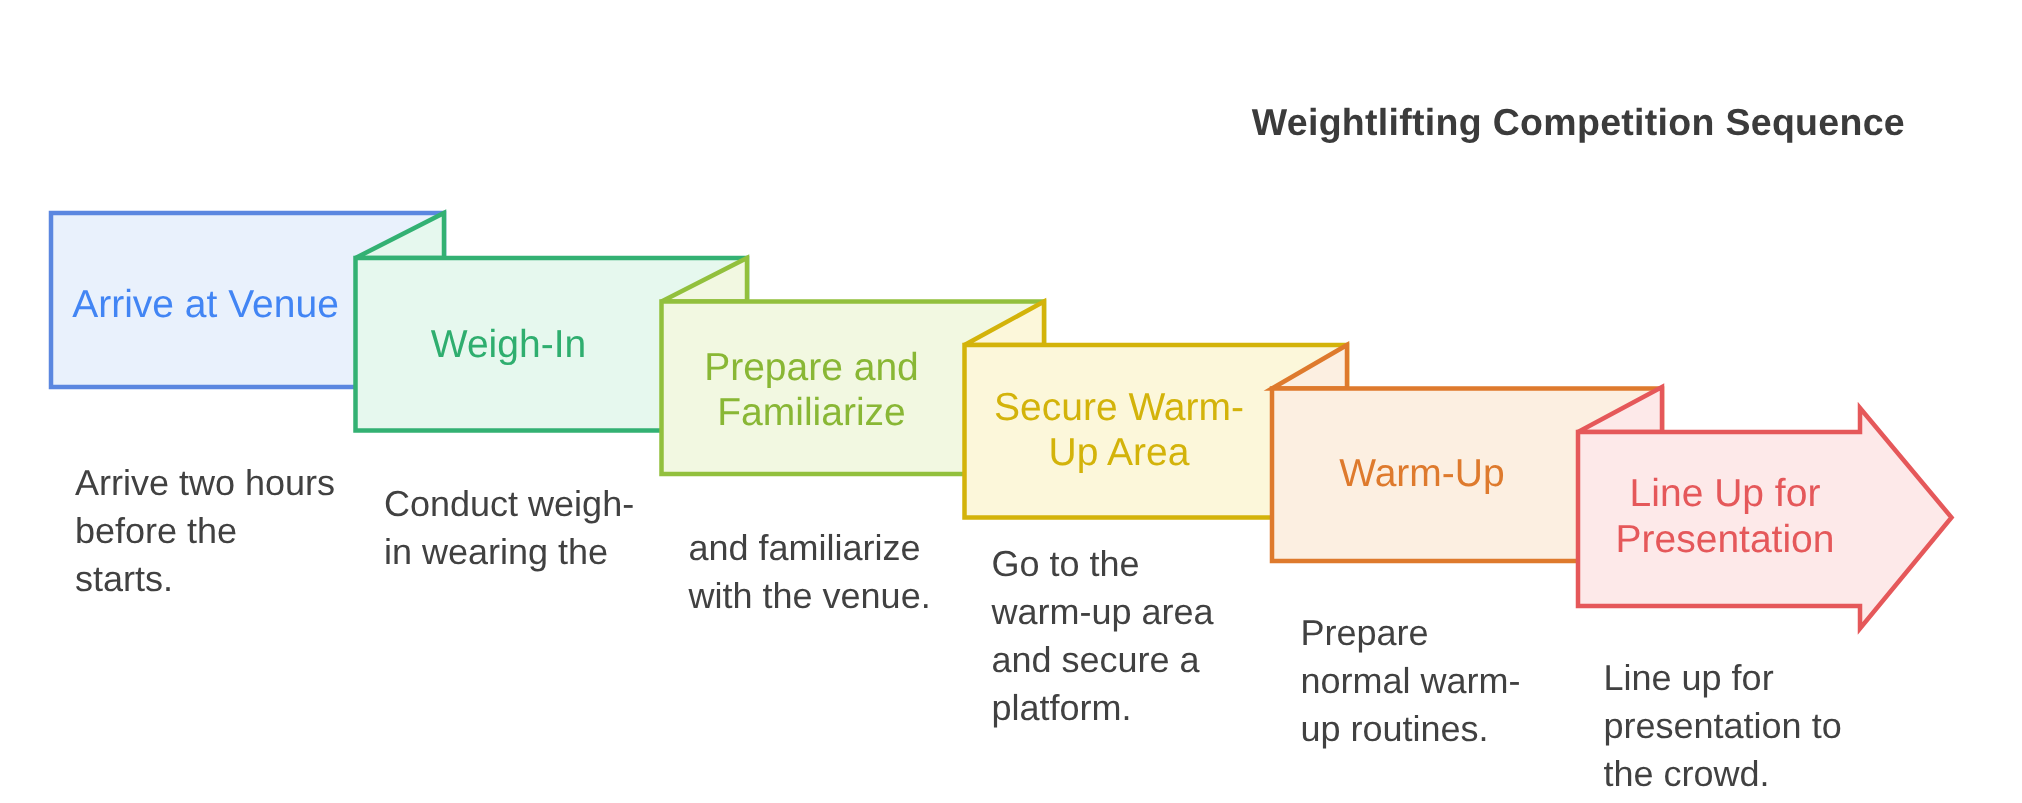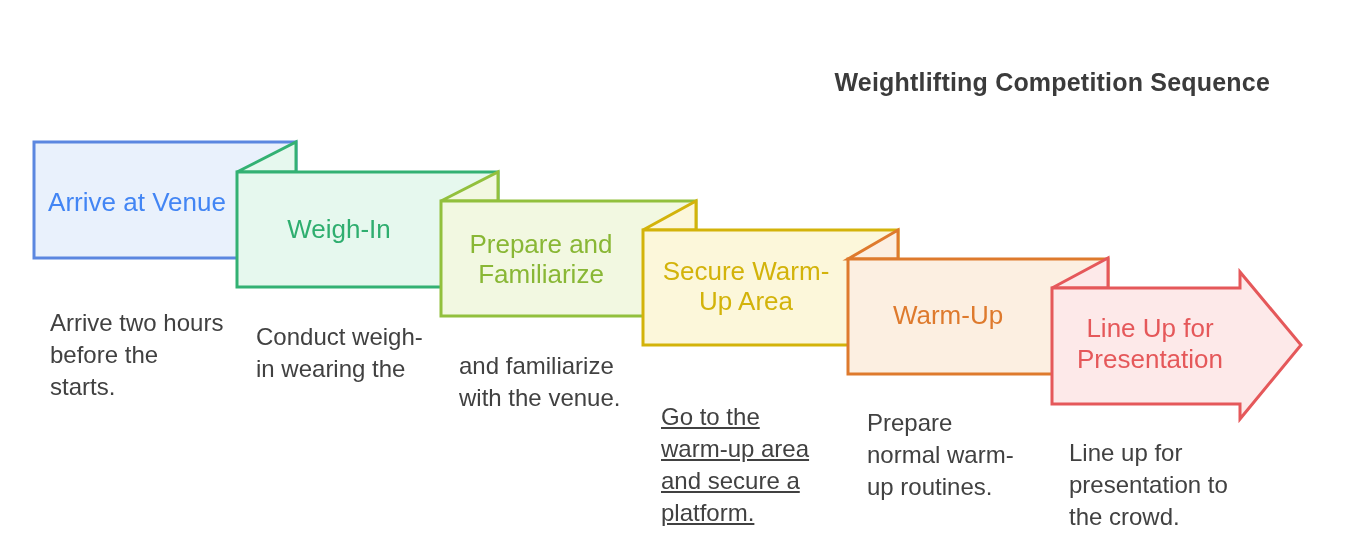--- a/index.html
+++ b/index.html
@@ -102,21 +102,21 @@
   <div class="step-desc" style="left:256px; top:321px;">
     <span>Conduct weigh-</span>
     <span>in wearing the</span>
   </div>
 
   <div class="step-desc" style="left:459px; top:350px;">
     <span>and familiarize</span>
     <span>with the venue.</span>
   </div>
 
-  <div class="step-desc" style="left:661px; top:401px;text-decoration:underline;">
+  <div class="step-desc" style="left:661px; top:361px;">
     <span>Go to the</span>
     <span>warm-up area</span>
     <span>and secure a</span>
     <span>platform.</span>
   </div>
 
   <div class="step-desc" style="left:867px; top:407px;">
     <span>Prepare</span>
     <span>normal warm-</span>
     <span>up routines.</span>

